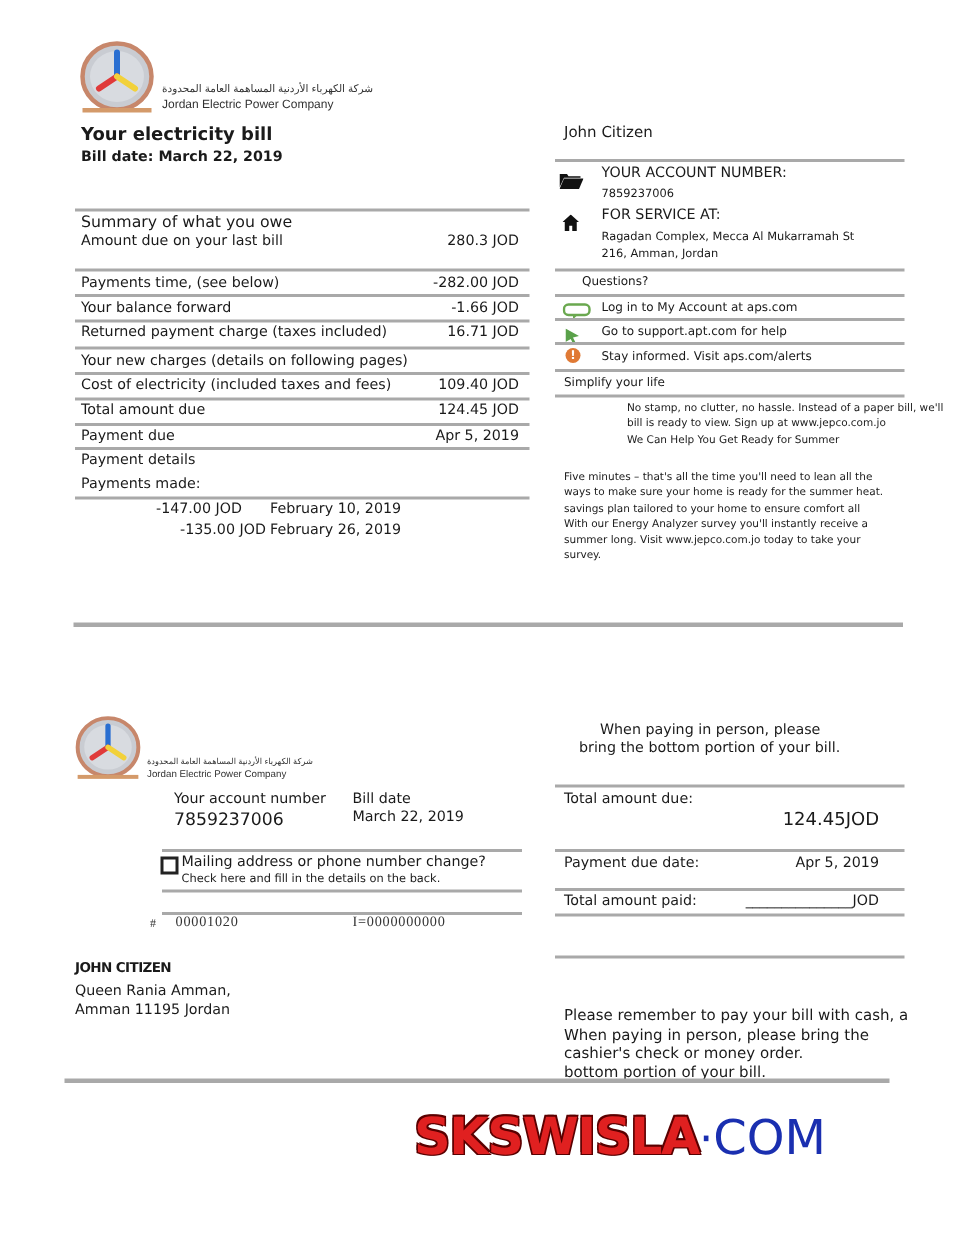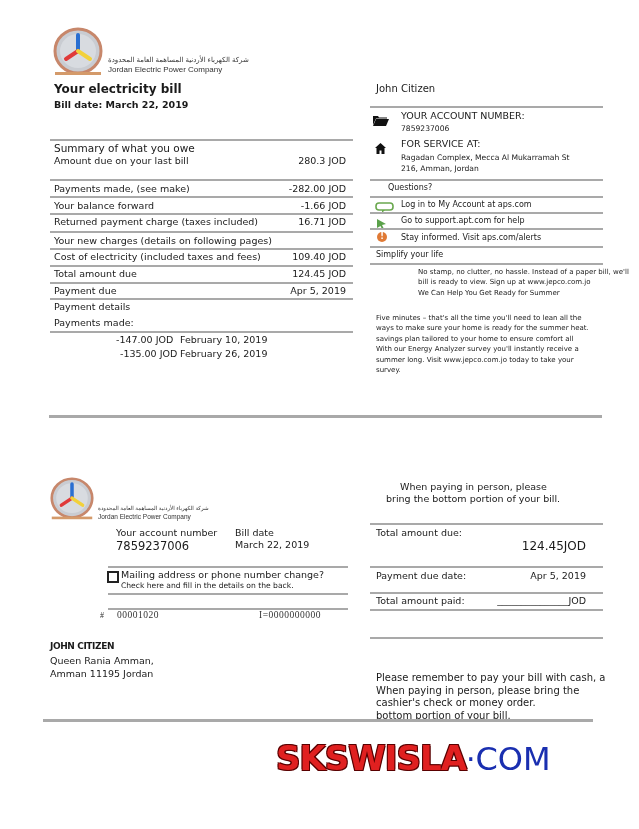--- a/index.html
+++ b/index.html
@@ -35,21 +35,21 @@
 
 <div class="line" style="left:50px;top:139px;width:303px;"></div>
 <div class="abs" style="left:54px;top:142px;font-size:10.5px;white-space:nowrap;">Summary of what you owe</div>
 
 <div class="row" style="top:154px;">
   <span class="l">Amount due on your last bill</span>
   <span class="r">280.3 JOD</span>
 </div>
 <div class="line" style="left:50px;top:179px;width:303px;"></div>
 <div class="row" style="top:182px;">
-  <span class="l">Payments made, (see make)</span>
+  <span class="l">Payments time, (see below)</span>
   <span class="r">-282.00 JOD</span>
 </div>
 <div class="line" style="left:50px;top:196px;width:303px;"></div>
 <div class="row" style="top:199px;">
   <span class="l">Your balance forward</span>
   <span class="r">-1.66 JOD</span>
 </div>
 <div class="line" style="left:50px;top:213px;width:303px;"></div>
 <div class="row" style="top:215px;">
   <span class="l">Returned payment charge (taxes included)</span>
@@ -73,21 +73,21 @@
 <div class="line" style="left:50px;top:282px;width:303px;"></div>
 <div class="row" style="top:284px;">
   <span class="l">Payment due</span>
   <span class="r">Apr 5, 2019</span>
 </div>
 <div class="line" style="left:50px;top:298px;width:303px;"></div>
 <div class="abs t" style="left:54px;top:301px;">Payment details</div>
 <div class="abs t" style="left:54px;top:317px;">Payments made:</div>
 <div class="line" style="left:50px;top:331px;width:303px;"></div>
 
-<div class="abs t" style="left:116px;top:334px;">-147.00 JOD</div>
+<div class="abs t" style="left:104px;top:334px;">-147.00 JOD</div>
 <div class="abs t" style="left:180px;top:334px;">February 10, 2019</div>
 <div class="abs t" style="left:120px;top:348px;">-135.00 JOD</div>
 <div class="abs t" style="left:180px;top:348px;">February 26, 2019</div>
 
 <div class="abs t" style="left:376px;top:83px;font-size:10px;">John Citizen</div>
 <div class="line" style="left:370px;top:106px;width:233px;"></div>
 
 <div class="abs" style="left:373px;top:111px;width:16px;height:11px;">
   <svg width="16" height="11" viewBox="0 0 16 11">
       <path d="M0 1 h5 l1 1.5 h8 v1 H3 L0 10 Z" fill="#111"></path>
@@ -166,21 +166,21 @@
 
 <div class="line" style="left:108px;top:566px;width:240px;"></div>
 <div class="abs" style="left:107px;top:571px;width:12px;height:12px;border:2px solid #222;background:#fff;"></div>
 <div class="abs t" style="left:121px;top:569px;">Mailing address or phone number change?</div>
 <div class="abs t small" style="left:121px;top:581px;font-size:7.6px;">Check here and fill in the details on the back.</div>
 <div class="line" style="left:108px;top:593px;width:240px;"></div>
 <div class="line" style="left:108px;top:608px;width:240px;"></div>
 
 <div class="abs" style="left:100px;top:611px;font-size:8px;font-family:'Liberation Serif',serif;color:#333;">#</div>
 <div class="abs" style="left:117px;top:610px;font-size:9.5px;font-family:'Liberation Serif',serif;color:#333;letter-spacing:0.5px;">00001020</div>
-<div class="abs" style="left:235px;top:610px;font-size:9.5px;font-family:'Liberation Serif',serif;color:#333;letter-spacing:0.5px;margin-left:24px;">I=0000000000</div>
+<div class="abs" style="left:235px;top:610px;font-size:9.5px;font-family:'Liberation Serif',serif;color:#333;letter-spacing:0.5px;">I=0000000000</div>
 
 <div class="abs" style="left:50px;top:641px;font-size:9px;font-weight:bold;letter-spacing:-0.4px;white-space:nowrap;">JOHN CITIZEN</div>
 <div class="abs t" style="left:50px;top:655px;">Queen Rania Amman,</div>
 <div class="abs t" style="left:50px;top:668px;">Amman 11195 Jordan</div>
 
 <div class="abs t" style="left:400px;top:481px;">When paying in person, please</div>
 <div class="abs t" style="left:386px;top:493px;">bring the bottom portion of your bill.</div>
 
 <div class="line" style="left:370px;top:523px;width:233px;"></div>
 <div class="abs t" style="left:376px;top:527px;">Total amount due:</div>

